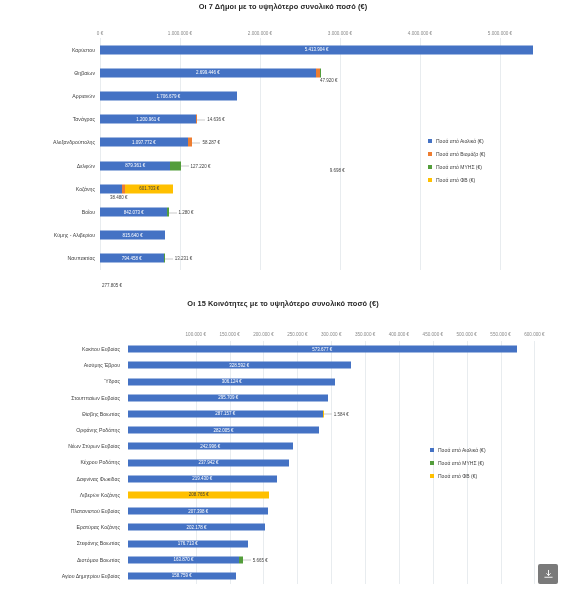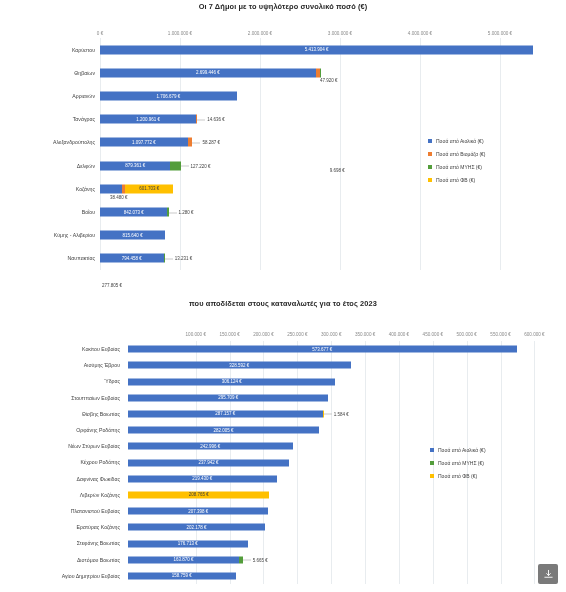--- a/index.html
+++ b/index.html
@@ -196,21 +196,21 @@
           <span class="lg-text">Ποσά από ΜΥΗΣ (€)</span>
         </div>
         <div class="lg-item">
           <span class="sw" style="background: rgb(255, 192, 0);"></span>
           <span class="lg-text">Ποσά από ΦΒ (€)</span>
         </div>
       </div>
     </div>
     <div class="chart-block" style="position: absolute; left: 0px; top: 296px; height: 288px;">
       <div class="chart-title" style="position: absolute; left: 0px; right: 0px; top: 3px;">
-        <div>που αποδίδεται στους καταναλωτές για το έτος 2023</div>
+        <div>Οι 15 Κοινότητες με το υψηλότερο συνολικό ποσό (€)</div>
       </div>
       <div class="axis" style="position: absolute; left: 0px; right: 0px; top: 34px;">
         <div class="tick" style="left: 195.742px;">100.000 €</div>
         <div class="tick" style="left: 229.613px;">150.000 €</div>
         <div class="tick" style="left: 263.484px;">200.000 €</div>
         <div class="tick" style="left: 297.355px;">250.000 €</div>
         <div class="tick" style="left: 331.226px;">300.000 €</div>
         <div class="tick" style="left: 365.097px;">350.000 €</div>
         <div class="tick" style="left: 398.968px;">400.000 €</div>
         <div class="tick" style="left: 432.839px;">450.000 €</div>

